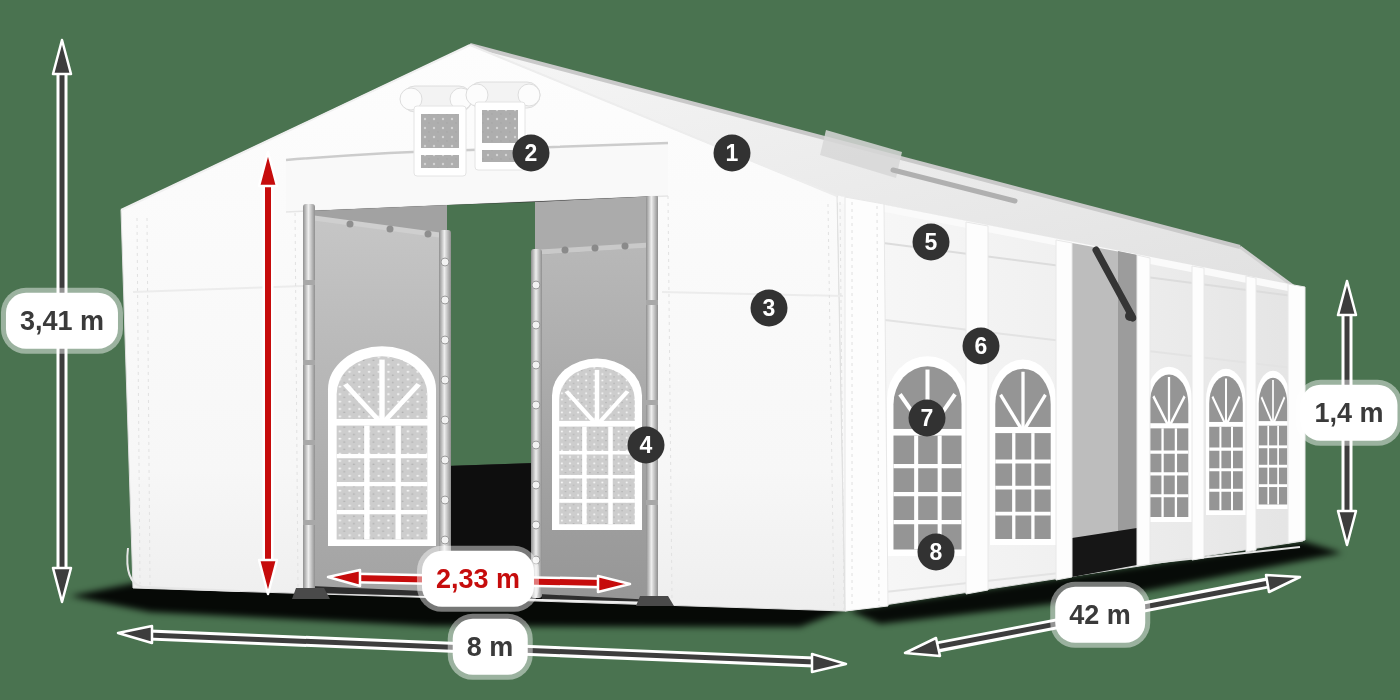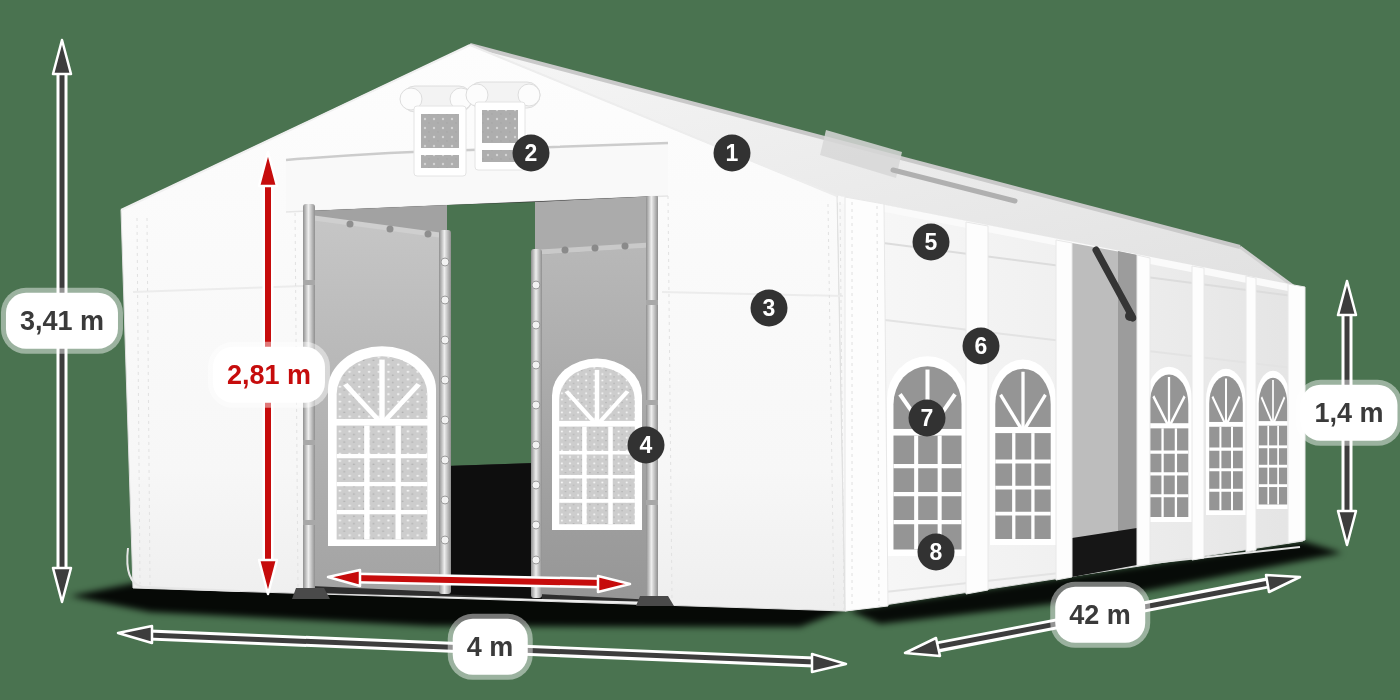--- a/index.html
+++ b/index.html
@@ -283,22 +283,22 @@
     <g>
       <line x1="1347" y1="302" x2="1347" y2="524" stroke="#ffffff" stroke-width="11"></line>
       <line x1="1347" y1="300" x2="1347" y2="526" stroke="#3d3d3d" stroke-width="5"></line>
       <polygon points="1347,281 1338,315 1356,315" fill="#3d3d3d" stroke="#ffffff" stroke-width="2.5"></polygon>
       <polygon points="1347,545 1338,511 1356,511" fill="#3d3d3d" stroke="#ffffff" stroke-width="2.5"></polygon>
     </g>
   </g>
 </svg>
 
 <div class="pill" style="left:62px;top:321px;"><span>3,41 m</span></div>
-<div class="pill red" style="left:269px;top:375px;"><span>2,81 m</span></div>
-<div class="pill" style="left:490px;top:647px;"><span>4 m</span></div>
+<div class="pill red" style="left:478px;top:579px;"><span>2,33 m</span></div>
+<div class="pill" style="left:490px;top:647px;"><span>8 m</span></div>
 <div class="pill" style="left:1100px;top:615px;"><span>42 m</span></div>
 <div class="pill" style="left:1349px;top:413px;"><span>1,4 m</span></div>
 
 <div class="badge" style="left:732px;top:153px;">
       <span>1</span>
     </div>
 <div class="badge" style="left:531px;top:153px;">
       <span>2</span>
     </div>
 <div class="badge" style="left:769px;top:308px;">

